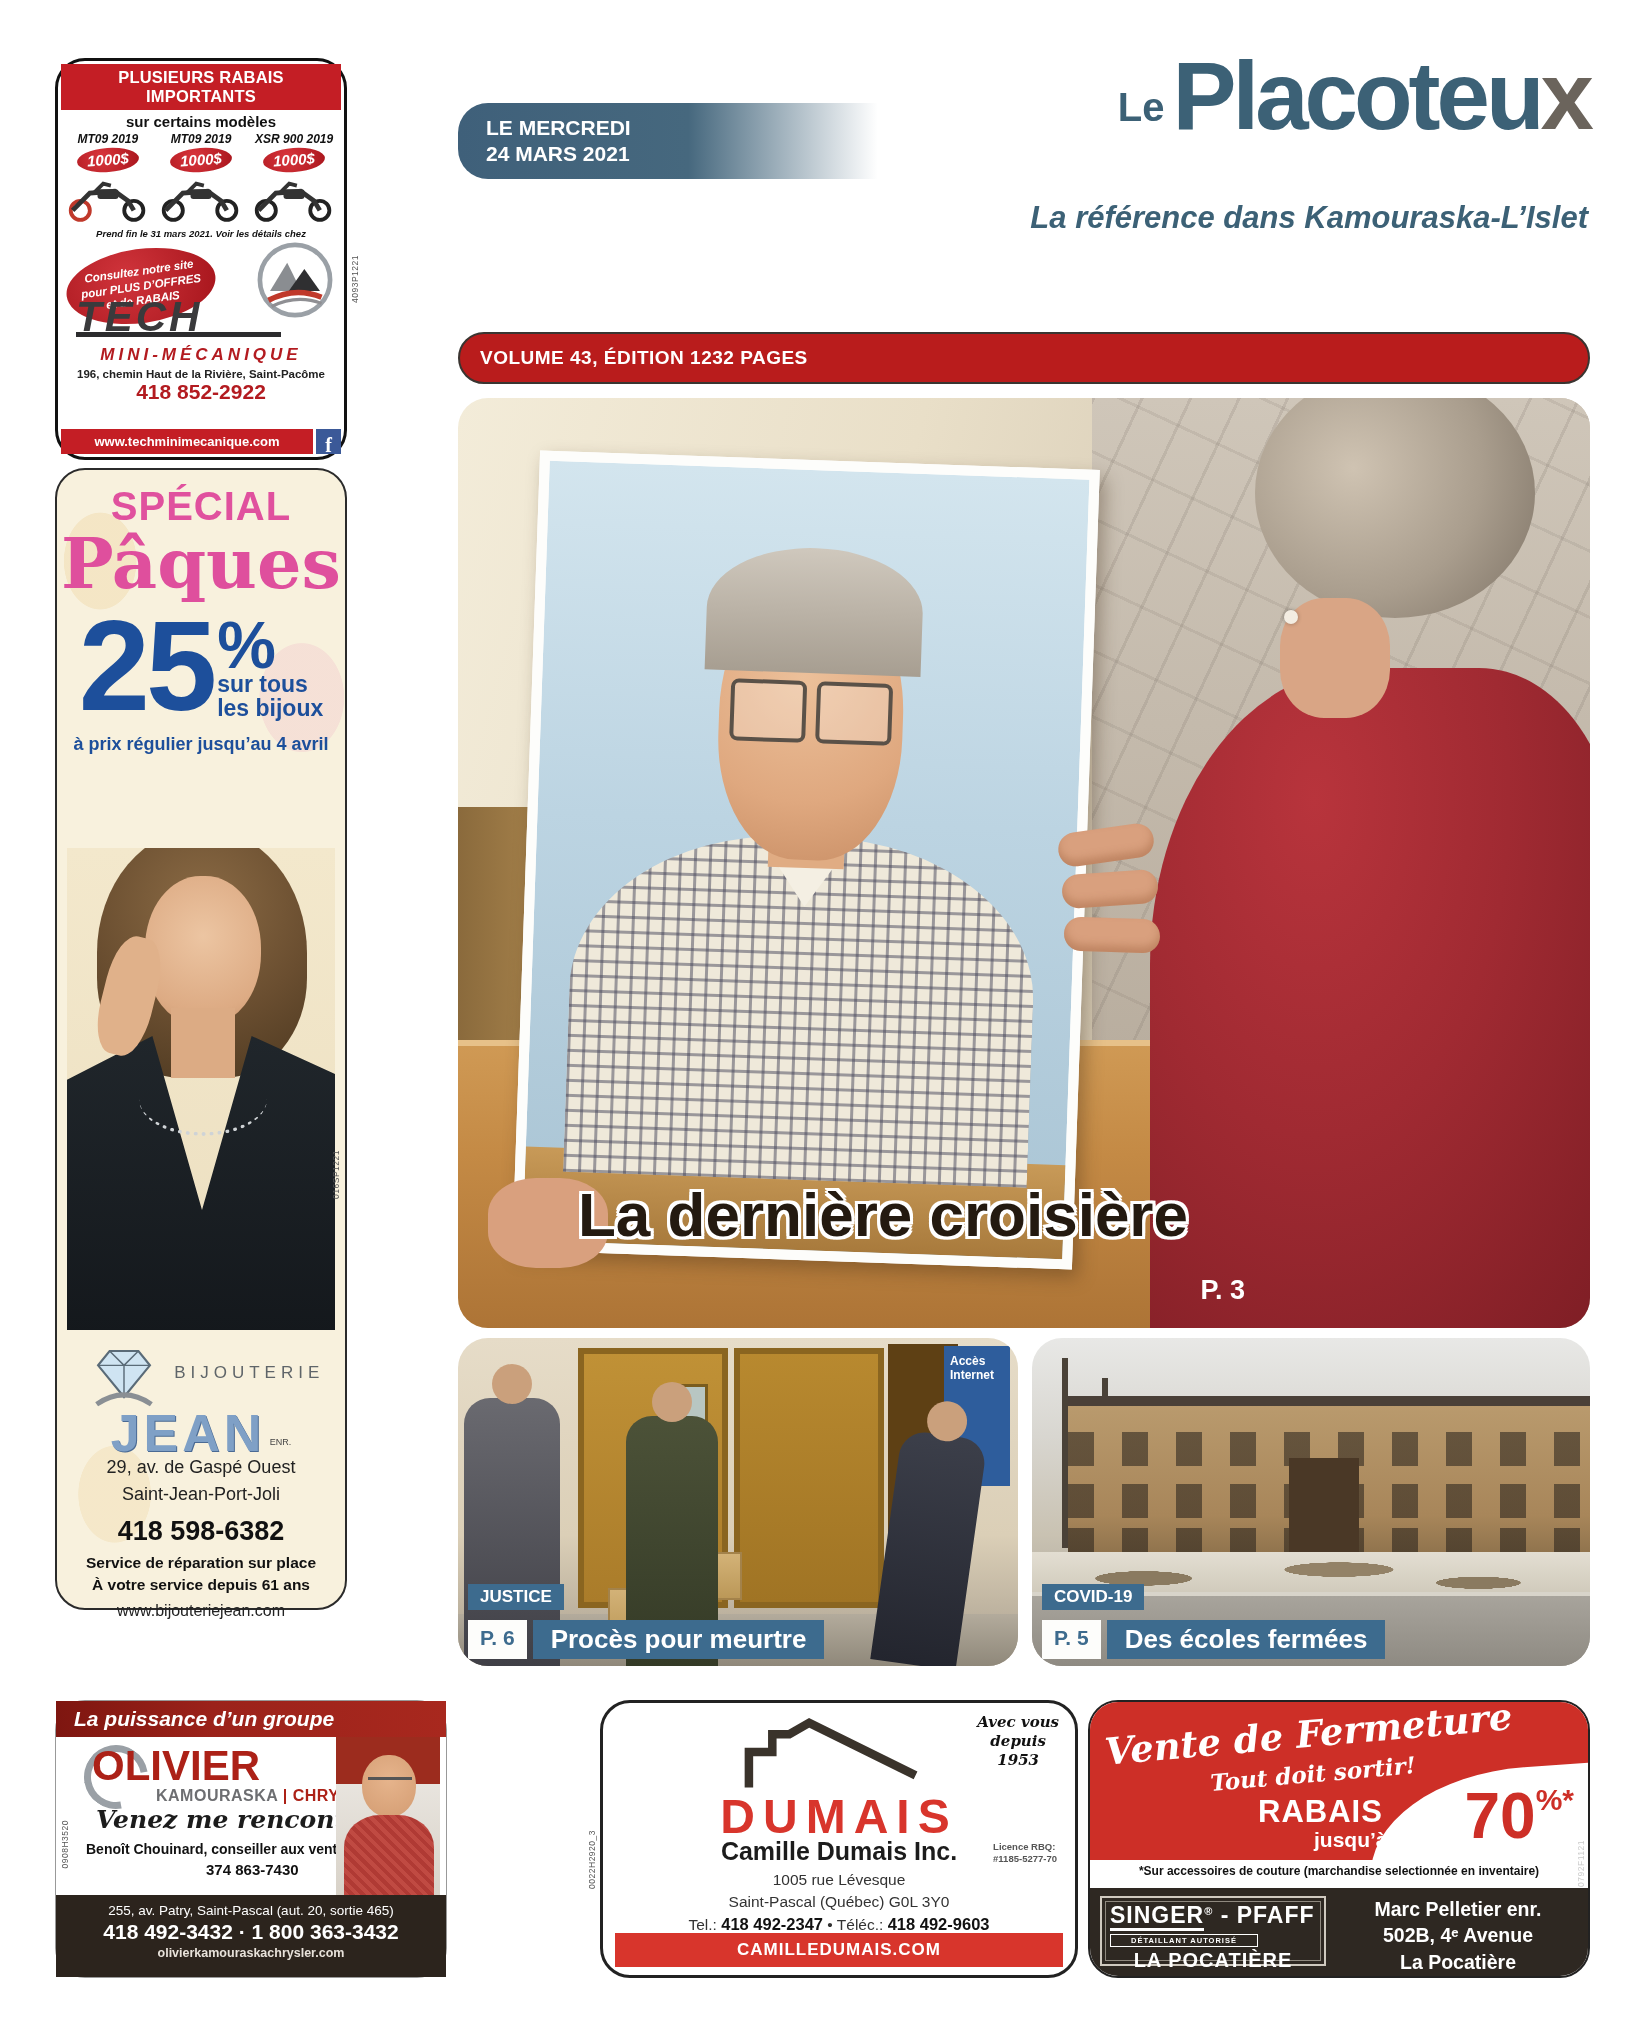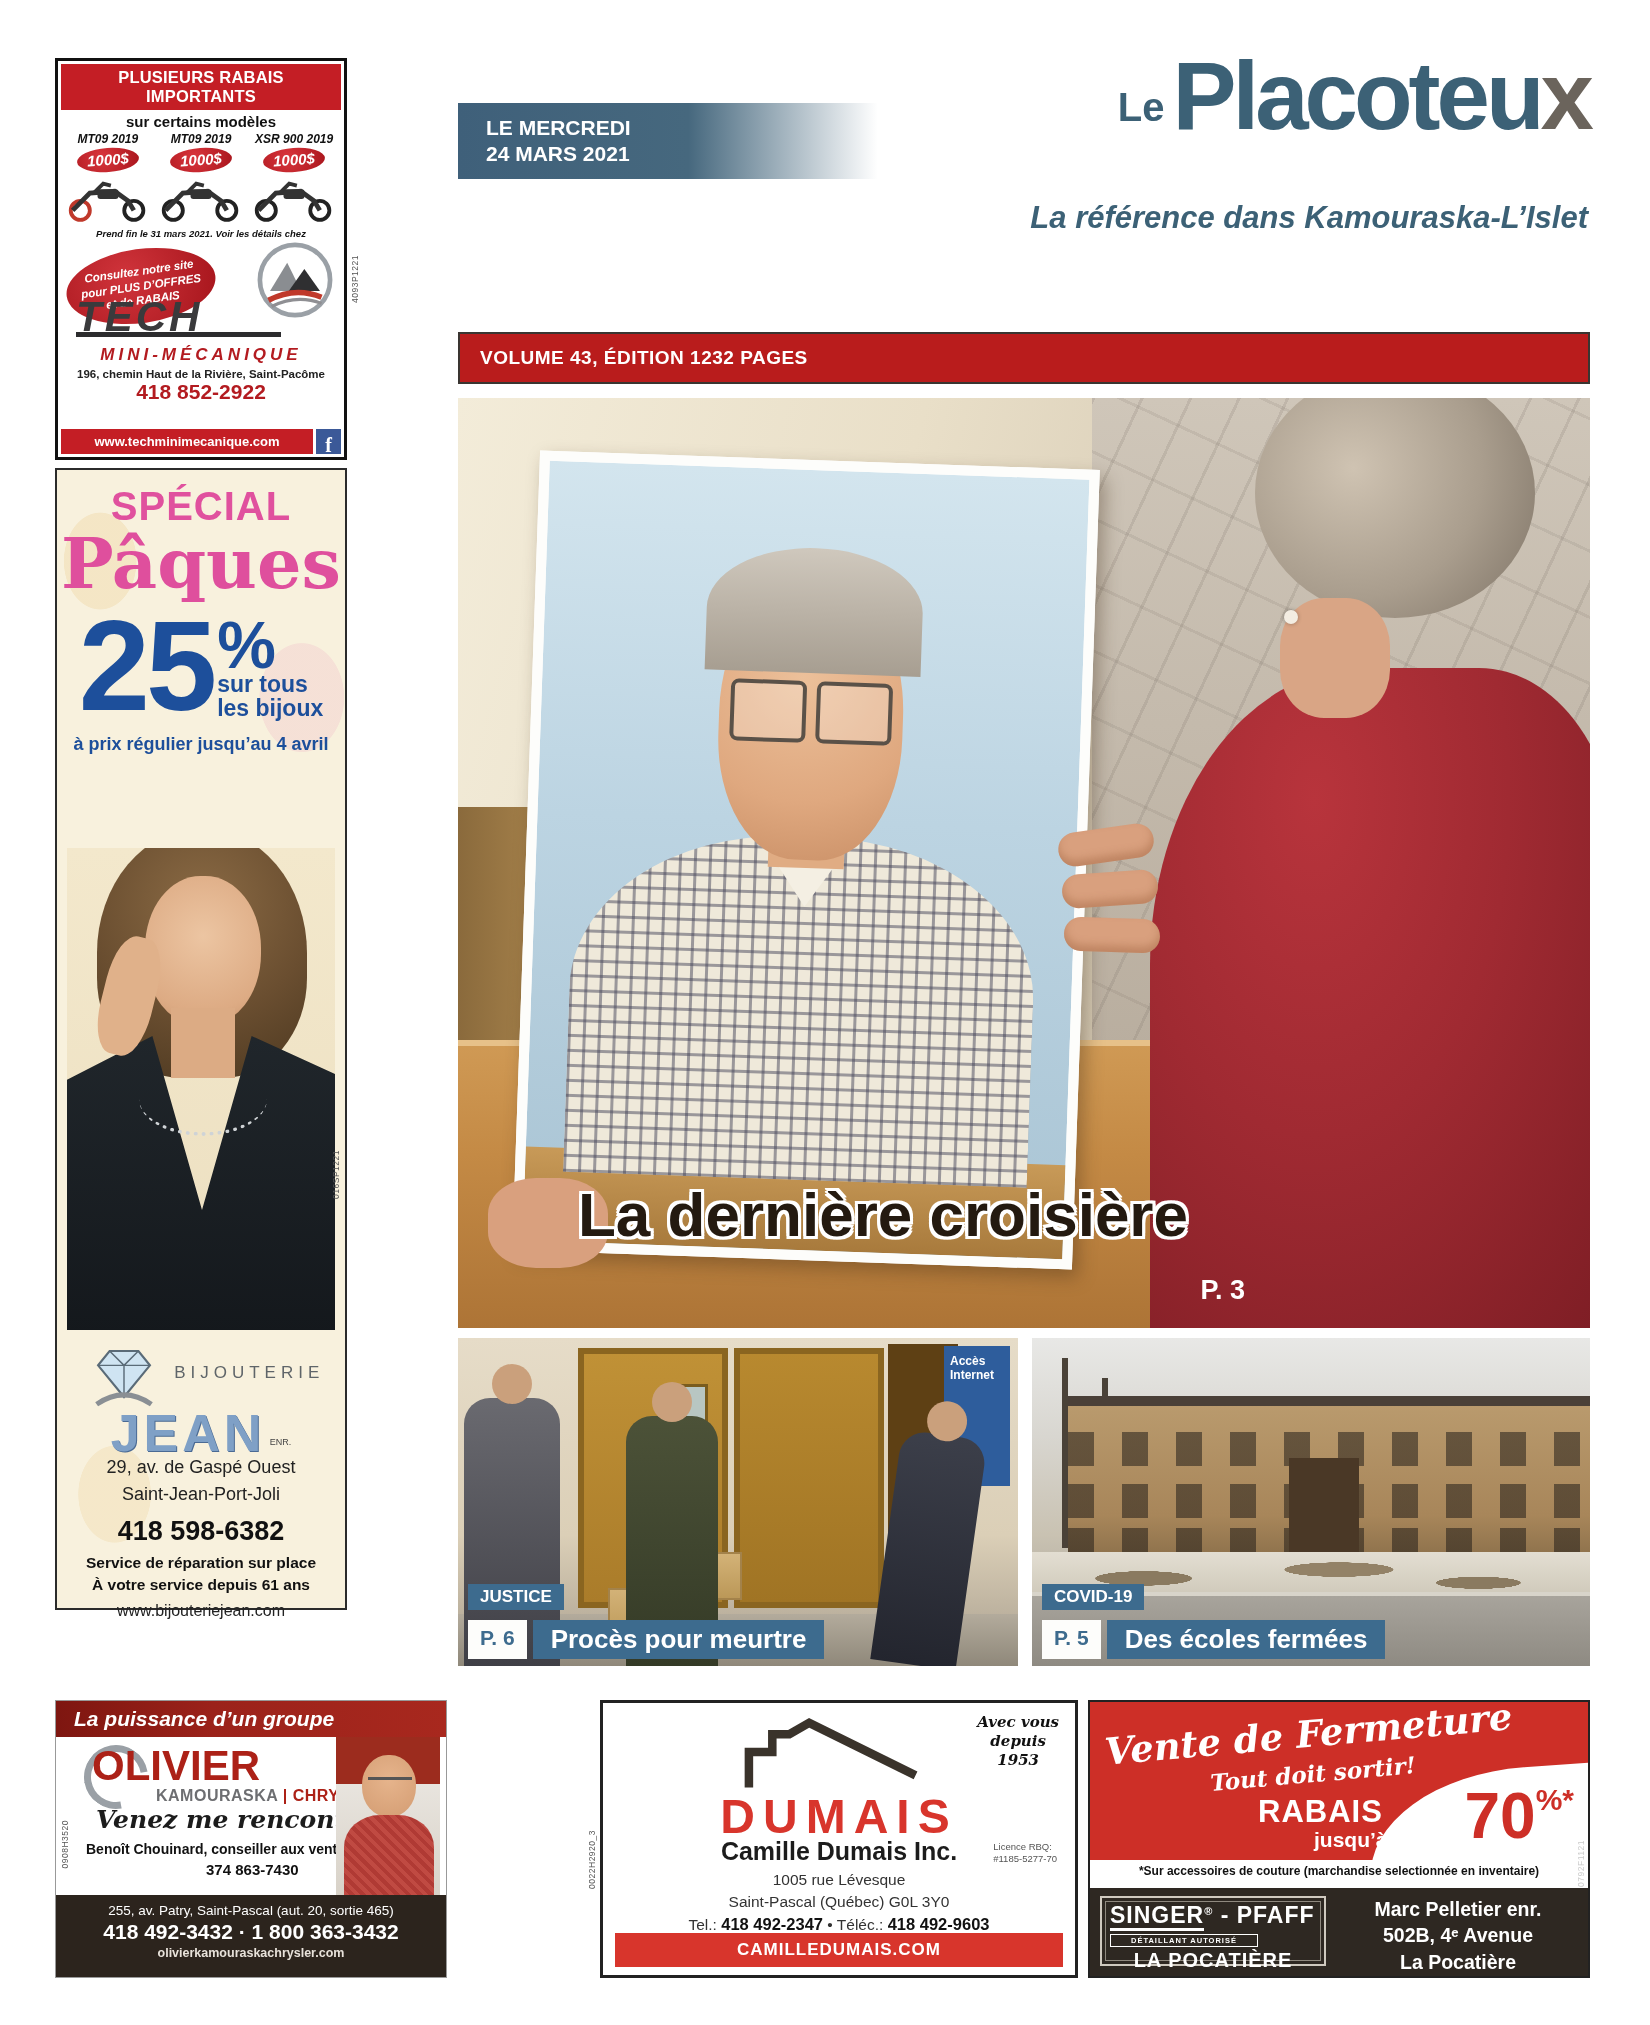--- a/index.html
+++ b/index.html
@@ -1,18 +1,18 @@
 <!DOCTYPE html>
 <html><head>
 <meta charset="utf-8">
 <style>
   html,body{margin:0;padding:0;background:#ffffff;}
   .page{position:relative;width:1650px;height:2025px;background:#fff;overflow:hidden;
         font-family:"Liberation Sans",sans-serif;}
-  .abs{position:absolute;}
+  .abs{position:absolute;border-radius:30px;}
 
   
   .date-box{left:458px;top:103px;width:512px;height:76px;
     background:linear-gradient(to right,#3f607a 0%,#46687e 45%,#ffffff 82%);
     color:#fff;font-weight:800;font-size:21px;line-height:1.25;
     display:flex;flex-direction:column;justify-content:center;padding-left:28px;box-sizing:border-box;}
   .logo-row{right:60px;top:48px;display:flex;align-items:flex-end;}
   .logo-le{font-size:40px;font-weight:700;color:#3c6176;margin-right:8px;padding-bottom:14px;}
   .logo-main{font-size:96px;font-weight:700;color:#3c6176;letter-spacing:-4px;line-height:1;}
   .logo-x{font-size:96px;font-weight:700;color:#6b645c;letter-spacing:-4px;line-height:1;}
@@ -215,21 +215,21 @@
   .ol-web{font-size:12.5px;font-weight:700;margin-top:2px;color:#e8e2da;}
 
   
   .dumais-ad{left:600px;top:1700px;width:478px;height:278px;border:3px solid #222;box-sizing:border-box;background:#fff;}
   .du-script{position:absolute;right:16px;top:10px;text-align:center;font-family:"DejaVu Serif",serif;
     font-style:italic;font-weight:700;font-size:15px;line-height:1.25;color:#111;}
   .du-roof{position:absolute;left:96px;top:10px;}
   .du-brand{position:absolute;left:0;top:86px;width:100%;text-align:center;font-size:48px;font-weight:900;
     color:#d8352c;letter-spacing:8px;}
   .du-company{position:absolute;left:0;top:134px;width:100%;text-align:center;font-size:25px;font-weight:800;color:#1c1c1c;}
-  .du-licence{position:absolute;right:18px;top:138px;font-size:9.5px;font-weight:400;color:#555;line-height:1.3;text-align:left;}
+  .du-licence{position:absolute;right:18px;top:138px;font-size:9.5px;font-weight:700;color:#555;line-height:1.3;text-align:left;}
   .du-addr{position:absolute;left:0;top:166px;width:100%;text-align:center;font-size:15.5px;color:#333;line-height:1.4;}
   .du-tel{position:absolute;left:0;top:212px;width:100%;text-align:center;font-size:15.5px;color:#333;}
   .du-tel b{font-size:16.5px;color:#111;}
   .du-webbar{position:absolute;left:12px;right:12px;bottom:8px;background:#d8352c;color:#fff;
     text-align:center;font-weight:800;font-size:17px;padding:7px 0;letter-spacing:1px;}
 
   
   .singer-ad{left:1088px;top:1700px;width:502px;height:278px;border:2px solid #222;box-sizing:border-box;
     background:#fff;overflow:hidden;}
   .sg-red{position:absolute;left:0;top:0;width:100%;height:158px;background:#cd2f27;overflow:hidden;}

